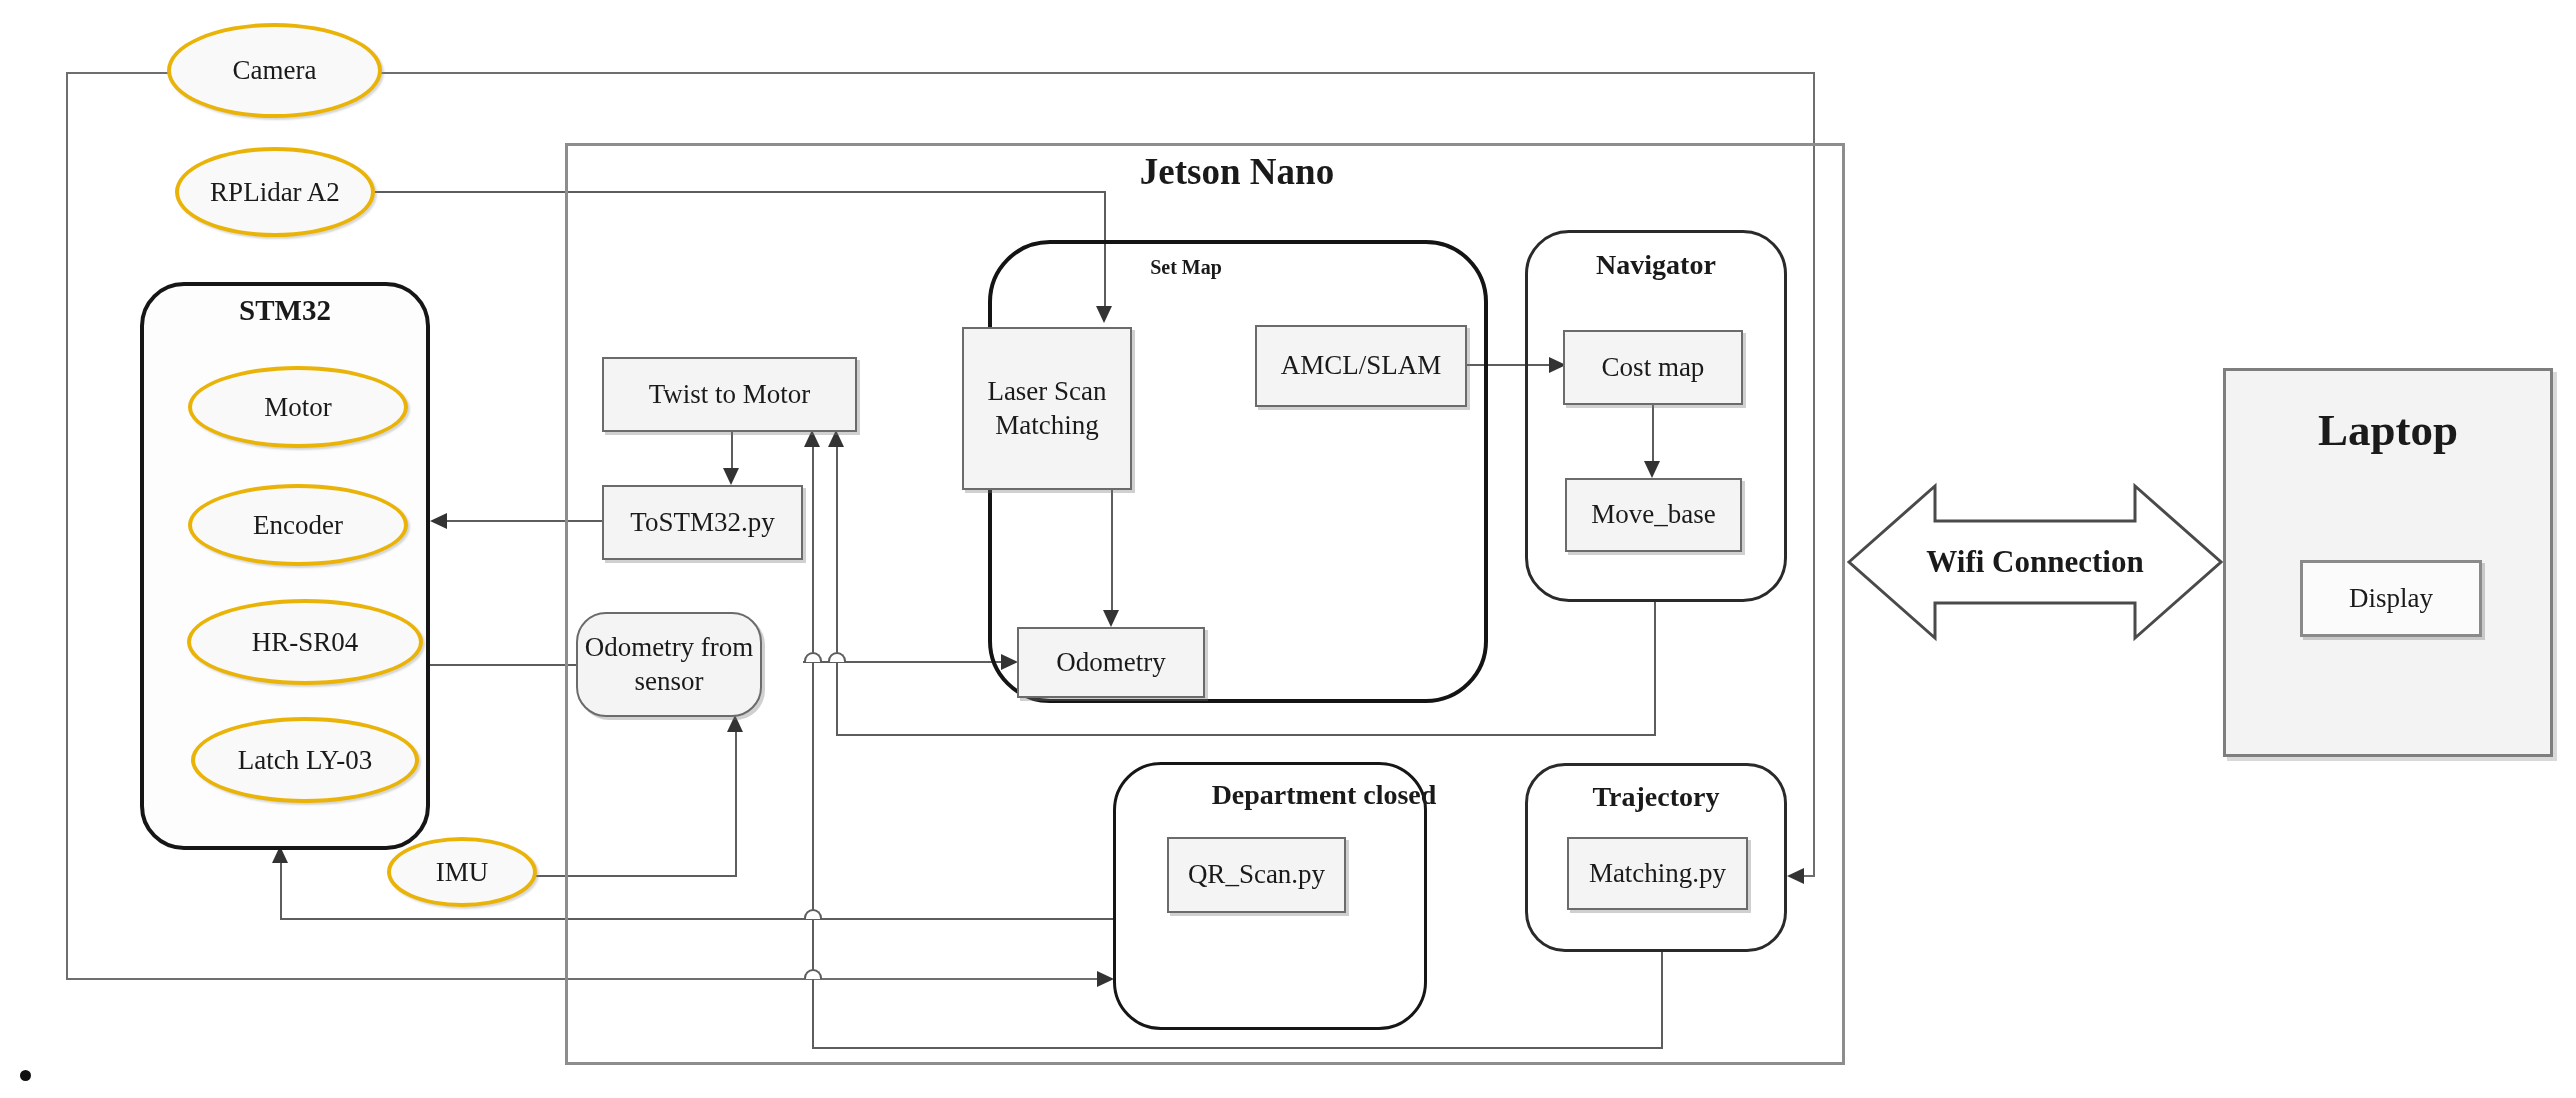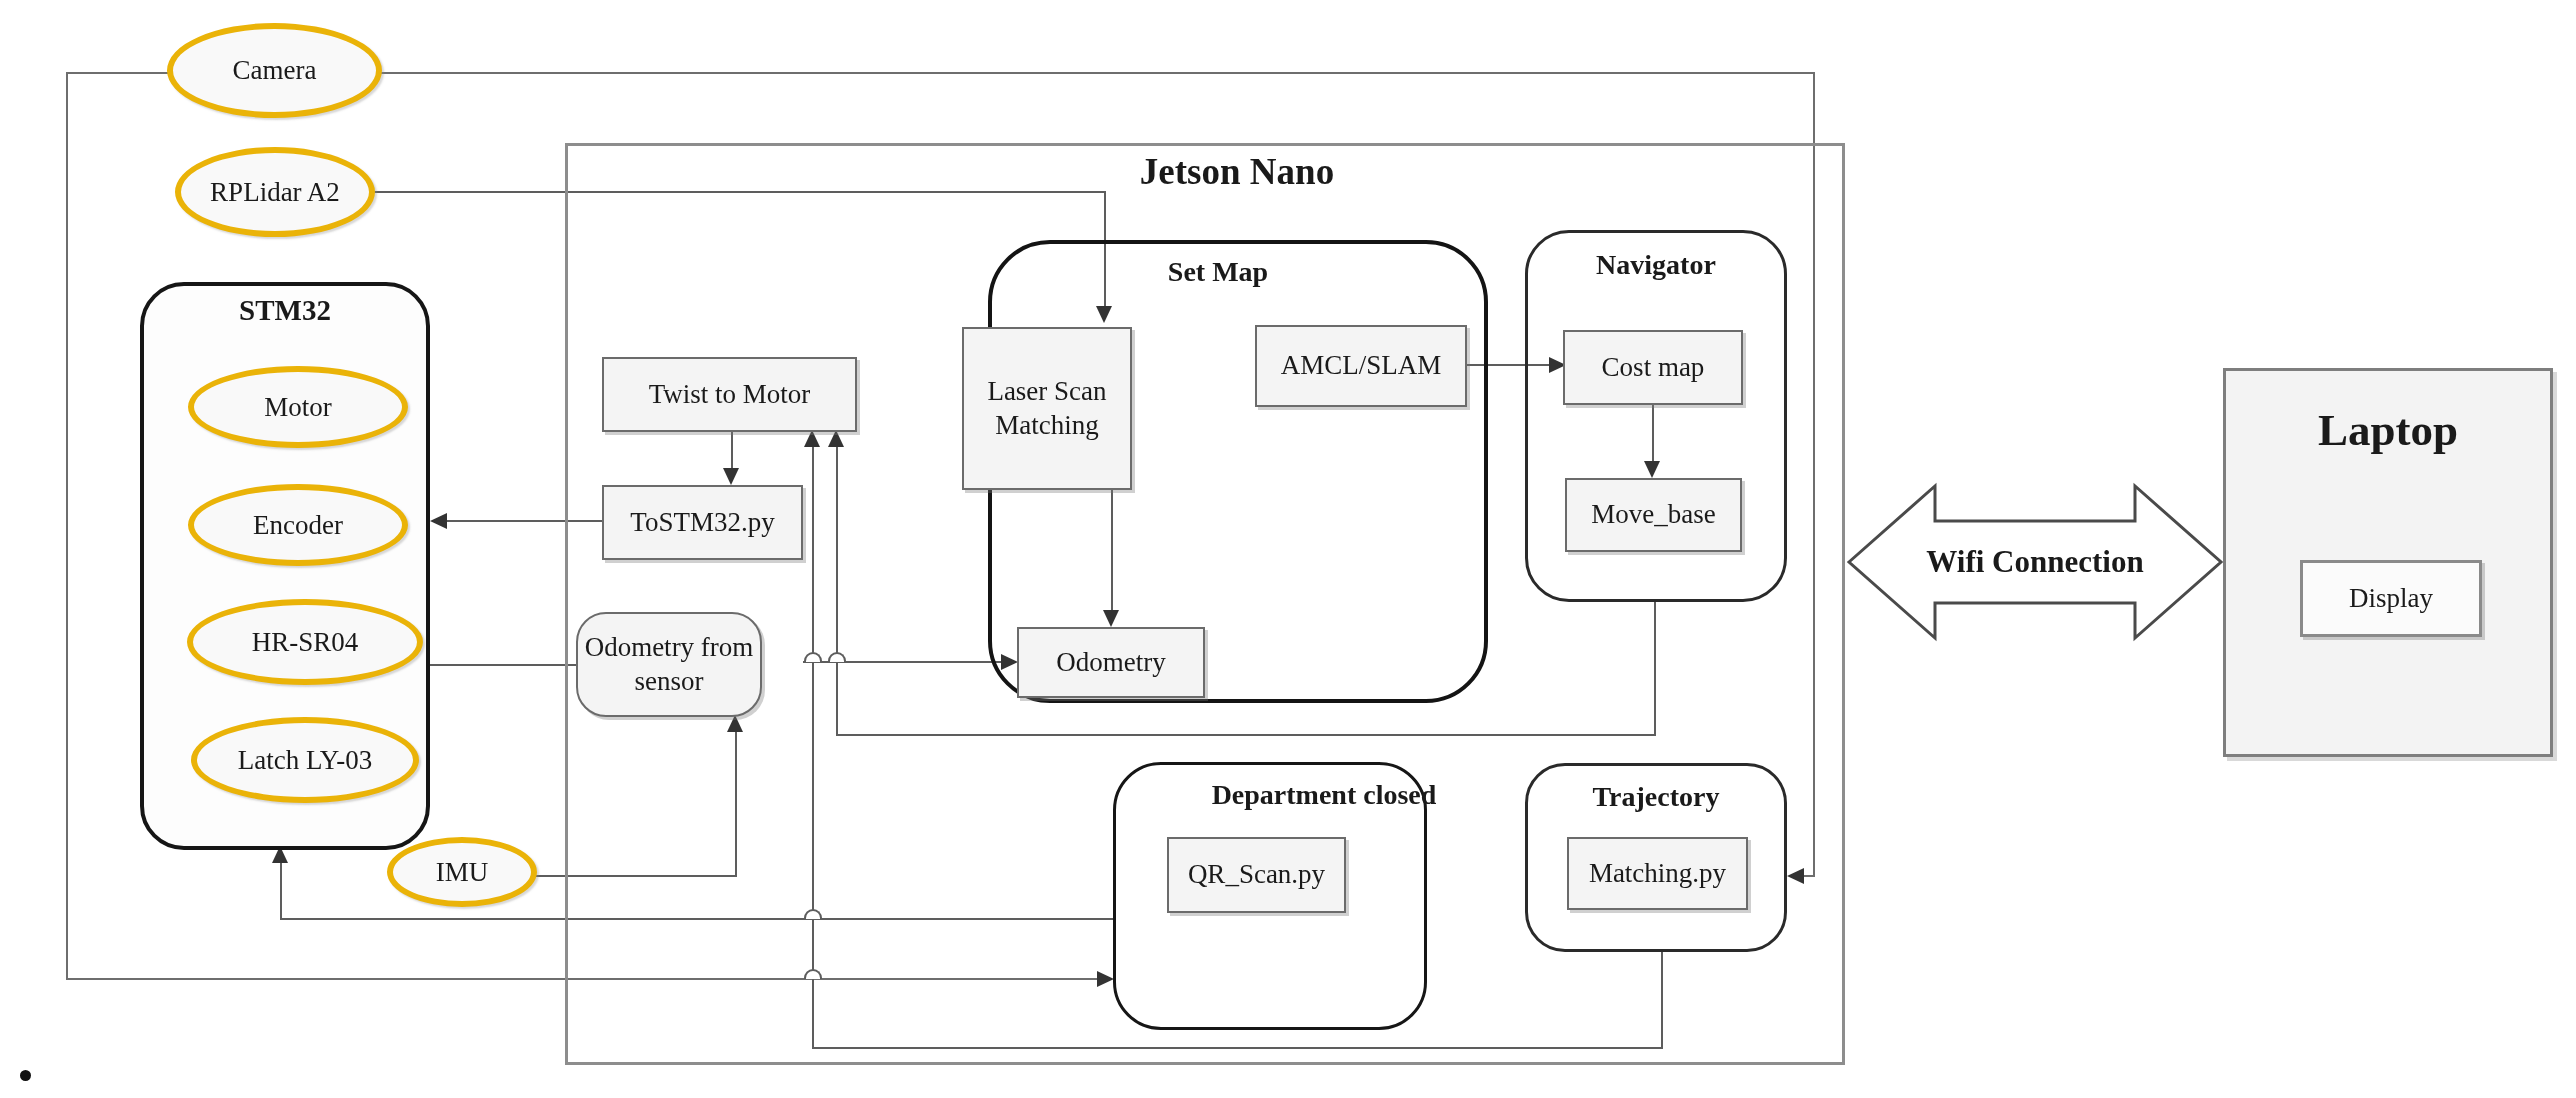--- a/index.html
+++ b/index.html
@@ -23,21 +23,21 @@
   
   .container{position:absolute;box-sizing:border-box;background:transparent;z-index:3;}
   .ctitle{position:absolute;text-align:center;font-weight:bold;z-index:5;}
   
   .node{
     position:absolute;box-sizing:border-box;background:#f4f4f4;border:2px solid #6b6b6b;
     box-shadow:3px 3px 0 rgba(120,120,120,0.35);display:flex;align-items:center;justify-content:center;
     text-align:center;font-size:27px;line-height:1.25;z-index:4;padding:2px 6px;
   }
   .ellipse{
-    position:absolute;box-sizing:border-box;background:#f9f9f9;border:6px solid #eab308;border-radius:50%;
+    position:absolute;box-sizing:border-box;background:#f9f9f9;border:4px solid #eab308;border-radius:50%;
     display:flex;align-items:center;justify-content:center;text-align:center;font-size:27px;z-index:4;
     box-shadow:2px 2px 2px rgba(140,140,140,0.35);
   }
   .wifi-label{
     position:absolute;display:flex;align-items:center;justify-content:center;
     font-weight:bold;font-size:31px;z-index:5;
   }
   #caption-dot{position:absolute;left:20px;top:1070px;width:11px;height:11px;border-radius:50%;background:#101010;z-index:6;}
   svg{position:absolute;z-index:3;}
 </style>
@@ -101,21 +101,21 @@
   <div class="vl" style="left:1652px;top:405px;height:58px;"></div>
   <div class="ar ar-d" style="left:1644px;top:461px;"></div>
 
   <div class="container" style="left:565px;top:143px;width:1280px;height:922px;border:3px solid #8d8d8d;"></div>
   <div class="ctitle" style="left:565px;top:150px;width:1280px;font-size:37px;padding-left:32px;">Jetson Nano</div>
 
   <div class="container" style="left:140px;top:282px;width:290px;height:568px;border:4px solid #161616;border-radius:44px;background:#fdfdfd;z-index:3;"></div>
   <div class="ctitle" style="left:140px;top:294px;width:290px;font-size:29px;">STM32</div>
 
   <div class="container" style="left:988px;top:240px;width:500px;height:463px;border:4px solid #141414;border-radius:62px;"></div>
-  <div class="ctitle" style="left:968px;top:256px;width:500px;font-size:28px;">Set Map</div>
+  <div class="ctitle" style="left:936px;top:256px;width:500px;font-size:20px;">Set Map</div>
 
   <div class="container" style="left:1525px;top:230px;width:262px;height:372px;border:3px solid #2a2a2a;border-radius:44px;"></div>
   <div class="ctitle" style="left:1525px;top:249px;width:262px;font-size:28px;">Navigator</div>
 
   <div class="container" style="left:1113px;top:762px;width:314px;height:268px;border:3px solid #161616;border-radius:48px;"></div>
   <div class="ctitle" style="left:1167px;top:779px;width:314px;font-size:28px;text-align:center;">Department closed</div>
 
   <div class="container" style="left:1525px;top:763px;width:262px;height:189px;border:3px solid #2a2a2a;border-radius:40px;"></div>
   <div class="ctitle" style="left:1525px;top:781px;width:262px;font-size:28px;">Trajectory</div>
 

